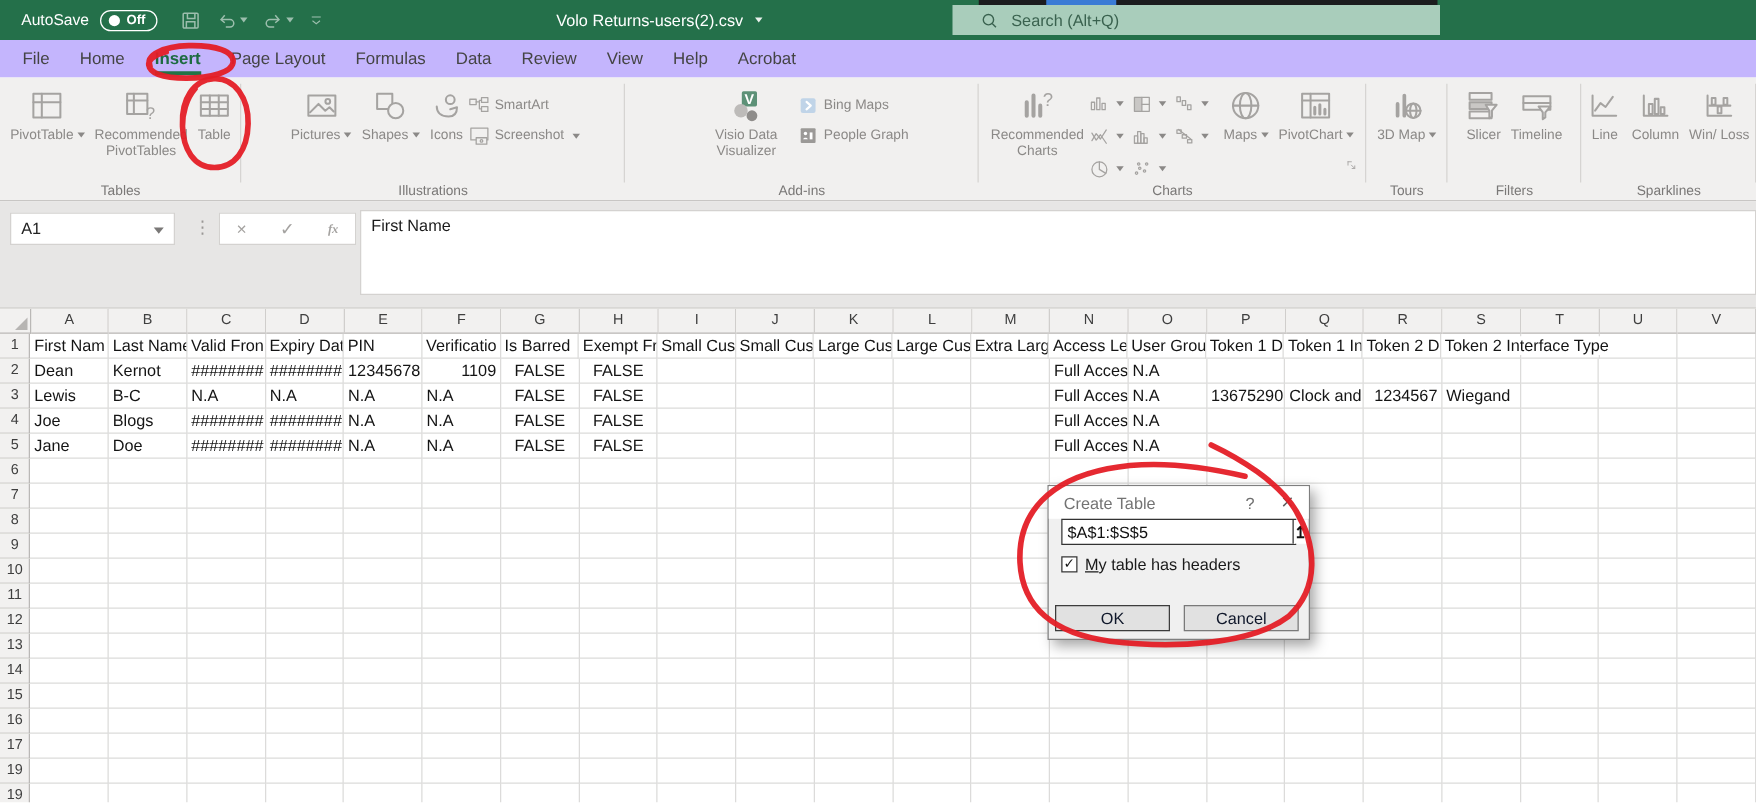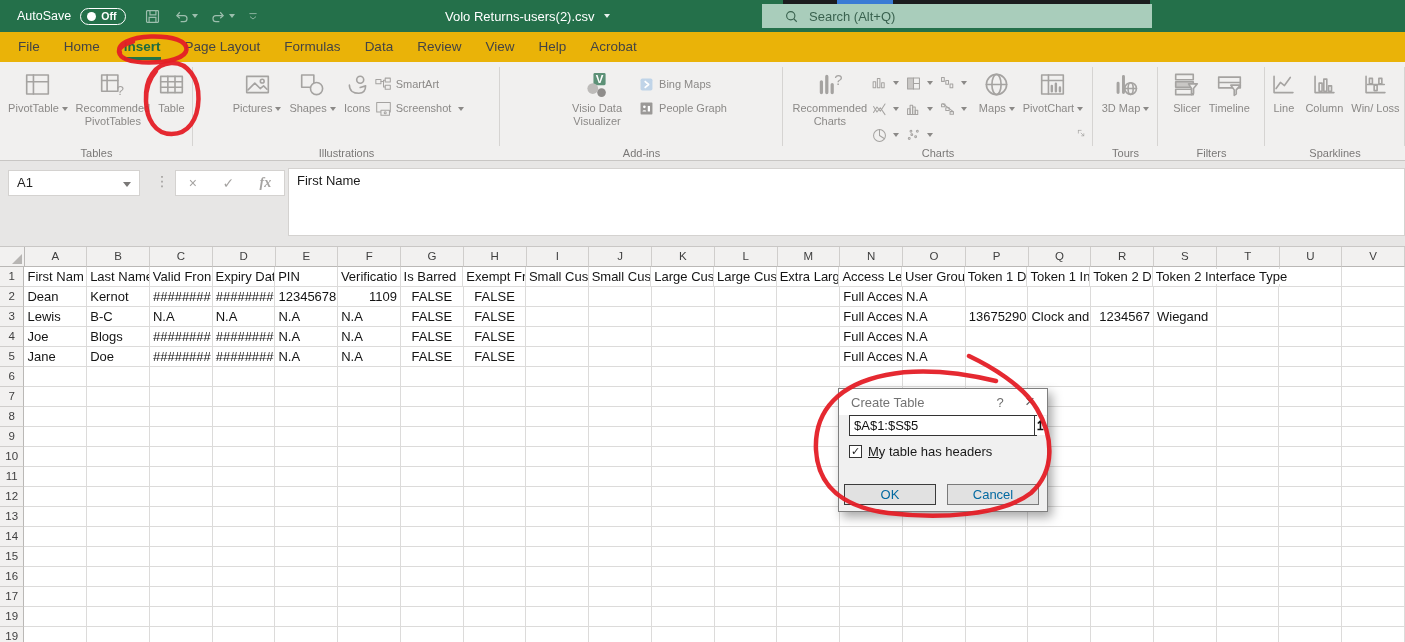--- a/index.html
+++ b/index.html
@@ -18,21 +18,21 @@
   .chev-w { width:0; height:0; border-left:3px solid transparent; border-right:3px solid transparent; border-top:4px solid #fff; margin-left:2px; }
   .doc-title { position:absolute; left:445px; top:0; height:32px; display:flex; align-items:center; gap:7px; font-size:13px; color:#fff; }
   .doc-title .chev-w { opacity:.9; }
   .searchbox { position:absolute; left:762px; top:4px; width:390px; height:24px; background:#a9cdbb; display:flex; align-items:center; cursor:text; }
   .searchbox svg { margin-left:22px; stroke:#3a624f; fill:none; stroke-width:1.5; }
   .search-text { margin-left:10px; font-size:13px; color:#3a624f; }
   .artifact-dark { position:absolute; left:783px; top:0; width:367px; height:4px; background:#1c1c1e; }
   .artifact-blue { position:absolute; left:837px; top:0; width:56px; height:4px; background:#3a7bd5; }
 
   
-  .tabrow { position:absolute; left:0; top:32px; width:1405px; height:30px; background:#eab308; display:flex; align-items:flex-start; padding-left:6px; }
+  .tabrow { position:absolute; left:0; top:32px; width:1405px; height:30px; background:#c4b5fd; display:flex; align-items:flex-start; padding-left:6px; }
   .tab { font-size:13.5px; color:#444; padding:0 12px; height:30px; line-height:30px; cursor:pointer; position:relative; }
   .tab.active { color:#1e6b41; font-weight:bold; }
   .tab.active::after { content:''; position:absolute; left:12px; right:12px; bottom:2px; height:3px; background:#217346; }
 
   
   .ribbon { position:absolute; left:0; top:62px; width:1405px; height:99px; background:#f1f0ef; border-bottom:1px solid #c8c6c4; display:flex; }
   .group { position:relative; height:98px; display:flex; align-items:flex-start; justify-content:center; padding:2px 1px 15px 1px; }
   .group::after { content:''; position:absolute; right:0; top:5px; bottom:14px; width:1px; background:#d6d4d2; }
   .group-label { position:absolute; bottom:1px; left:0; right:0; text-align:center; font-size:11px; color:#7a7877; }
   .g-tables{width:193px;} .g-illustrations{width:307px;} .g-add-ins{width:283px;} .g-charts{width:310px;} .g-tours{width:65px;} .g-sparklines{width:140px;} .g-filters{width:107px;}
@@ -48,21 +48,21 @@
   .dlg-launcher { position:absolute; right:5px; bottom:16px; cursor:pointer; }
   .ribbon svg.ic { stroke:#a5a3a1; fill:none; stroke-width:1.2; stroke-linecap:round; stroke-linejoin:round; }
 
   
   .formula-row { position:absolute; left:0; top:161px; width:1405px; height:86px; background:#e7e6e5; border-bottom:1px solid #c9c7c5; }
   .name-box { position:absolute; left:8px; top:9px; width:132px; height:26px; background:#fff; border:1px solid #d4d2d0; font-size:13px; color:#222; line-height:24px; padding-left:8px; cursor:text; }
   .name-box-arrow { position:absolute; right:8px; top:11px; width:0; height:0; border-left:4px solid transparent; border-right:4px solid transparent; border-top:5px solid #7a7877; }
   .fx-dots { position:absolute; left:155px; top:12px; color:#9a9896; font-size:14px; letter-spacing:0; }
   .fx-box { position:absolute; left:175px; top:9px; width:110px; height:26px; background:#fff; border:1px solid #d4d2d0; display:flex; align-items:center; justify-content:space-around; }
   .fx-btn { color:#a5a3a1; font-size:14px; cursor:pointer; }
-  .fx-btn.fx { font-style:italic; font-family:"Liberation Serif",serif; font-weight:bold; font-size:14px; }
+  .fx-btn.fx { font-style:italic; font-family:"Liberation Serif",serif; font-weight:bold; font-size:10px; }
   .formula-input { position:absolute; left:288px; top:7px; right:0; height:68px; background:#fff; border:1px solid #d4d2d0; font-size:13px; color:#1a1a1a; padding:4px 8px; cursor:text; }
 
   
   .sheet { position:absolute; left:0; top:247px; width:1405px; bottom:0; overflow:hidden; background:#fff; }
   .hdr-row { display:flex; height:20px; }
   .corner { width:25px; height:20px; background:#f2f1f0; border-right:1px solid #bab8b6; border-bottom:1px solid #bab8b6; position:relative; cursor:pointer; }
   .corner::after { content:''; position:absolute; right:2px; bottom:2px; width:0; height:0; border-left:10px solid transparent; border-bottom:10px solid #b7b5b3; }
   .colhead { width:64px; height:20px; background:#f2f1f0; border-right:1px solid #d0cecc; border-bottom:1px solid #bab8b6; font-size:11.5px; color:#3f3f3f; text-align:center; line-height:19px; cursor:pointer; }
   .srow { display:flex; height:20px; }
   .rowhead { width:25px; height:20px; background:#f2f1f0; border-right:1px solid #bab8b6; border-bottom:1px solid #d0cecc; font-size:11.5px; color:#3f3f3f; text-align:center; line-height:19px; cursor:pointer; }
@@ -79,21 +79,21 @@
   .dlg-close { color:#5f5f5f; font-size:17px; width:22px; text-align:right; cursor:pointer; }
   .dlg-prompt { margin:9px 10px 4px 10px; color:#1a1a1a; }
   .dlg-prompt .u, .dlg-checklabel .u { text-decoration:underline; }
   .dlg-inputwrap { margin:0 10px; height:21px; background:#fff; border:1px solid #333; display:flex; }
   .dlg-input { flex:1; border:none; outline:none; font-size:13px; font-family:"Liberation Sans",sans-serif; padding:0 4px; color:#111; background:transparent; }
   .dlg-collapse { width:20px; border-left:1px solid #333; display:flex; align-items:center; justify-content:center; font-size:13px; font-weight:bold; color:#111; cursor:pointer; background:#fff; }
   .dlg-checkrow { margin:8px 10px 0 10px; display:flex; align-items:center; gap:6px; }
   .dlg-checkbox { width:13px; height:13px; background:#fff; border:1px solid #333; display:flex; align-items:center; justify-content:center; font-size:11px; color:#1a1a1a; cursor:pointer; line-height:11px; }
   .dlg-checklabel { color:#1a1a1a; cursor:pointer; }
   .dlg-buttons { position:absolute; right:8px; bottom:6px; display:flex; gap:11px; }
-  .dlg-btn { width:92px; height:21px; background:#e1e1e1; font-size:13px; text-align:center; line-height:19px; cursor:pointer; color:#0369a1; }
+  .dlg-btn { width:92px; height:21px; background:#e1e1e1; font-size:13px; text-align:center; line-height:19px; cursor:pointer; color:#0f172a; }
   .dlg-btn.ok { border:1px solid #3c3c3c; }
   .dlg-btn.cancel { border:1px solid #7a7a7a; }
 
   
   .annotations { position:absolute; left:0; top:0; width:1405px; height:642px; z-index:50; pointer-events:none; }
   .annotations path { fill:none; stroke:#e41e26; stroke-width:4.5; stroke-linecap:round; opacity:.95; }
 </style>
 </head>
 <body>
 

